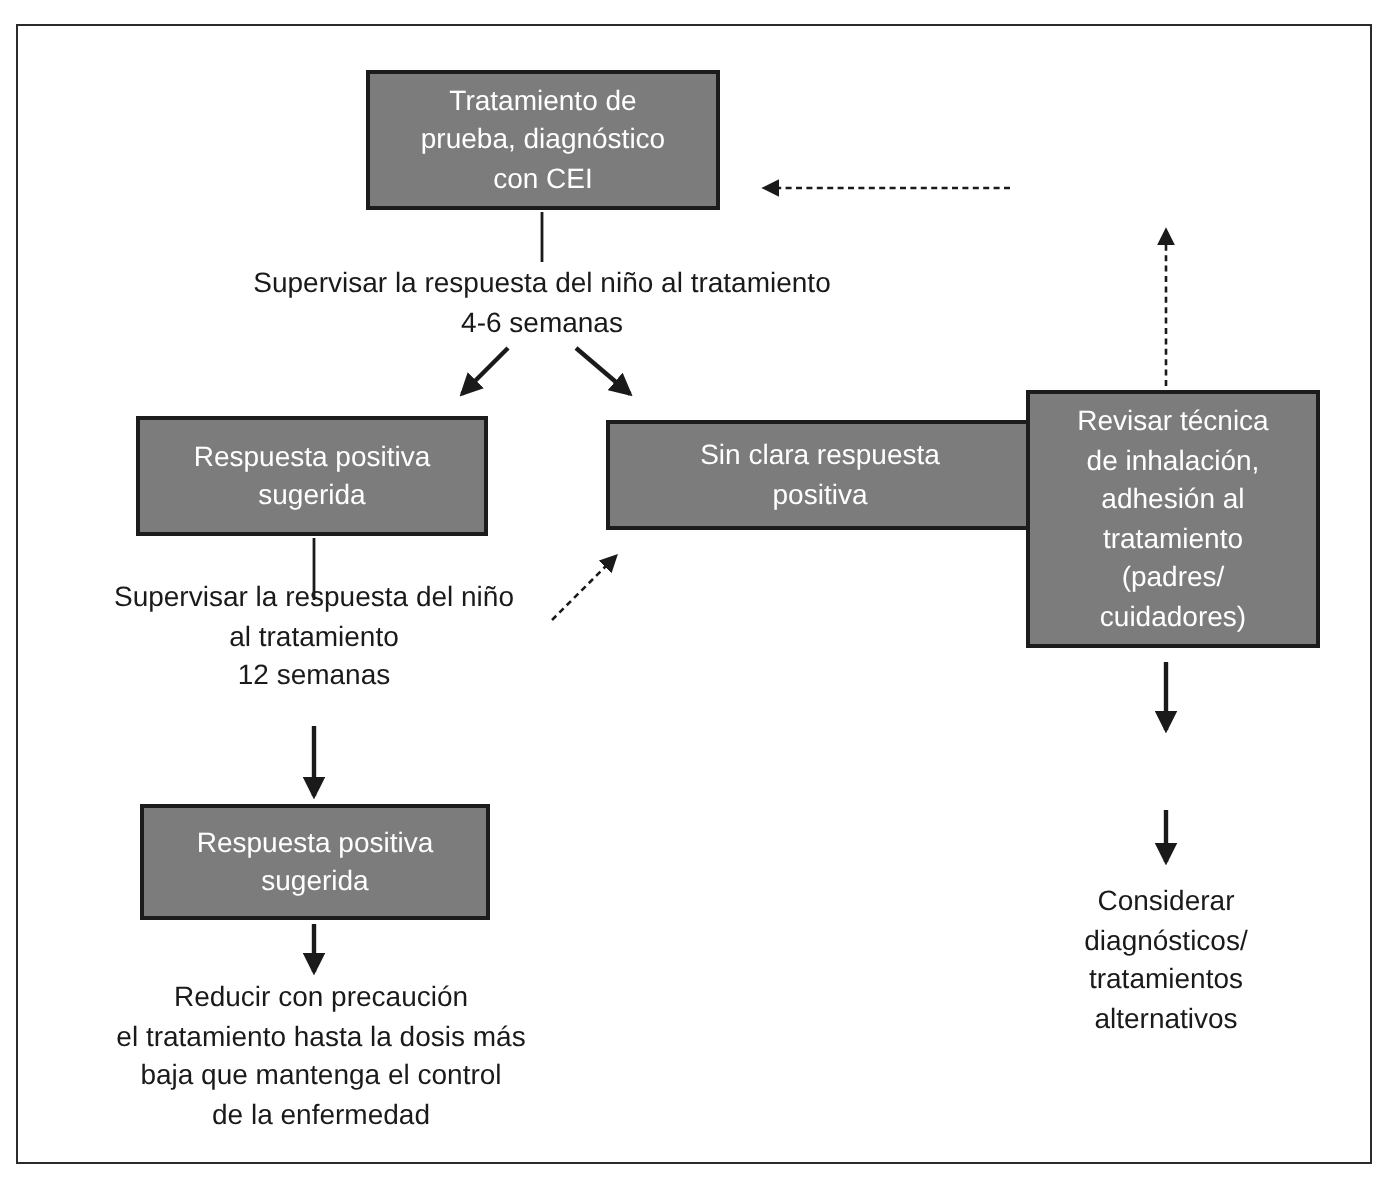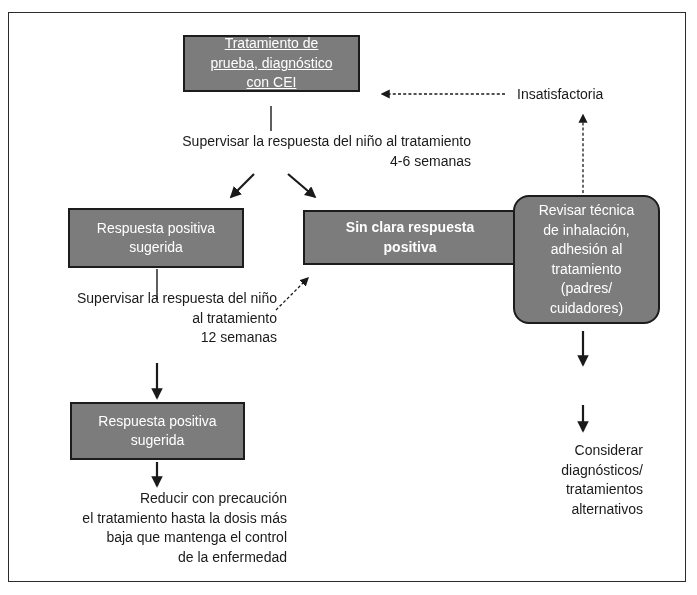--- a/index.html
+++ b/index.html
@@ -32,29 +32,29 @@
     box-sizing:border-box;
     color:var(--box-text);
     display:flex;align-items:center;justify-content:center;
     text-align:center;
     font-size:14px;line-height:19.5px;
     white-space:pre-line;
   }
   .lbl{
     position:absolute;
     font-size:14px;line-height:19.5px;
-    text-align:right;
+    text-align:center;
     white-space:pre-line;
   }
   .lbl.nowrap{white-space:nowrap;text-align:left;}
   
-  .n-trial      {left:183px;top:35px; width:177px;height:57px;text-decoration:underline;}
+  .n-trial      {left:183px;top:35px; width:177px;height:70px;}
   .n-positive1  {left:68px; top:208px;width:176px;height:60px;}
-  .n-unclear    {left:303px;top:210px;width:214px;height:55px;font-weight:bold;}
-  .n-review     {left:513px;top:195px;width:147px;height:129px;border-radius:16px;}
+  .n-unclear    {left:303px;top:210px;width:214px;height:55px;}
+  .n-review     {left:513px;top:195px;width:147px;height:129px;}
   .n-positive2  {left:70px; top:402px;width:175px;height:58px;}
   
   .l-monitor46  {left:71px; top:132px;width:400px;}
   .l-insatisf   {left:517px;top:85px;}
   .l-monitor12  {left:37px; top:289px;width:240px;}
   .l-satisf     {left:523px;top:377px;width:120px;}
   .l-consider   {left:523px;top:441px;width:120px;}
   .l-reduce     {left:34px; top:489px;width:253px;}
   
   svg.arrows{position:absolute;left:0;top:0;width:697px;height:595px;pointer-events:none;}
@@ -106,21 +106,20 @@
 de inhalación,
 adhesión al
 tratamiento
 (padres/
 cuidadores)</div>
   <div class="node n-positive2">Respuesta positiva
 sugerida</div>
 
   <div class="lbl l-monitor46">Supervisar la respuesta del niño al tratamiento
 4-6 semanas</div>
-  <div class="lbl nowrap l-insatisf">Insatisfactoria</div>
   <div class="lbl l-monitor12">Supervisar la respuesta del niño
 al tratamiento
 12 semanas</div>
   <div class="lbl l-reduce">Reducir con precaución
 el tratamiento hasta la dosis más
 baja que mantenga el control
 de la enfermedad</div>
   <div class="lbl l-consider">Considerar
 diagnósticos/
 tratamientos

